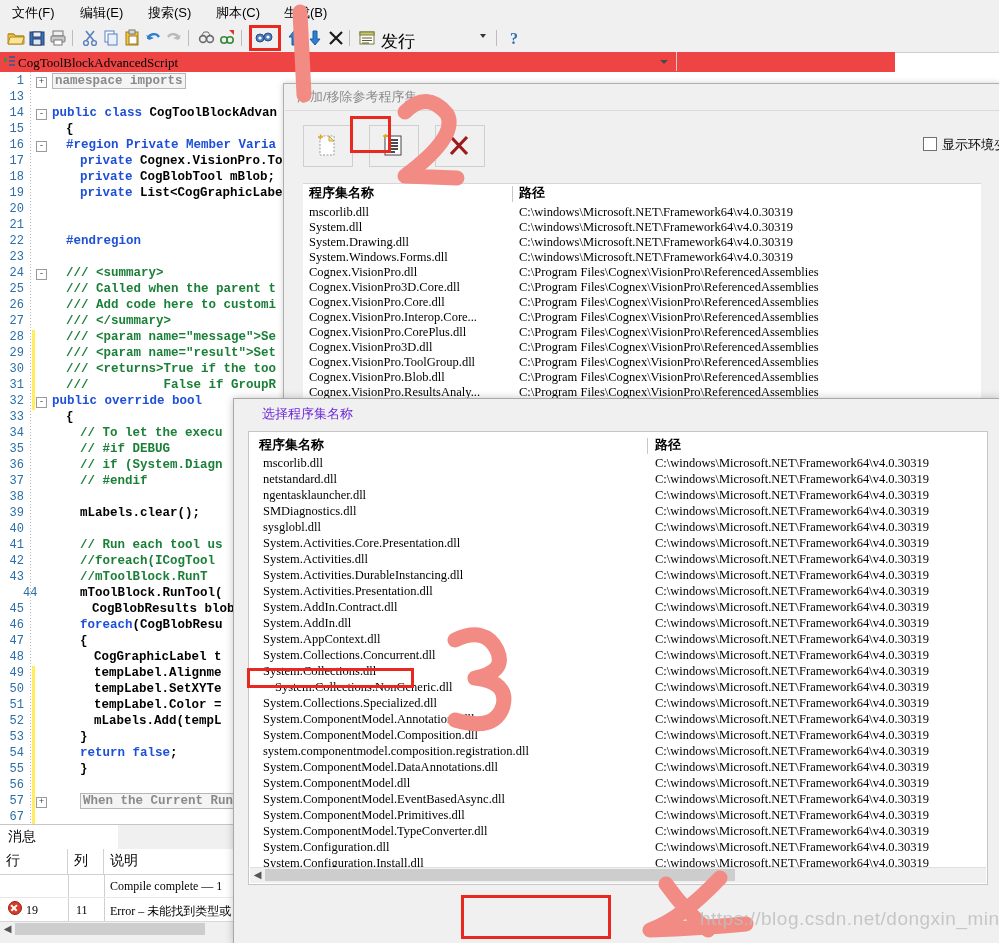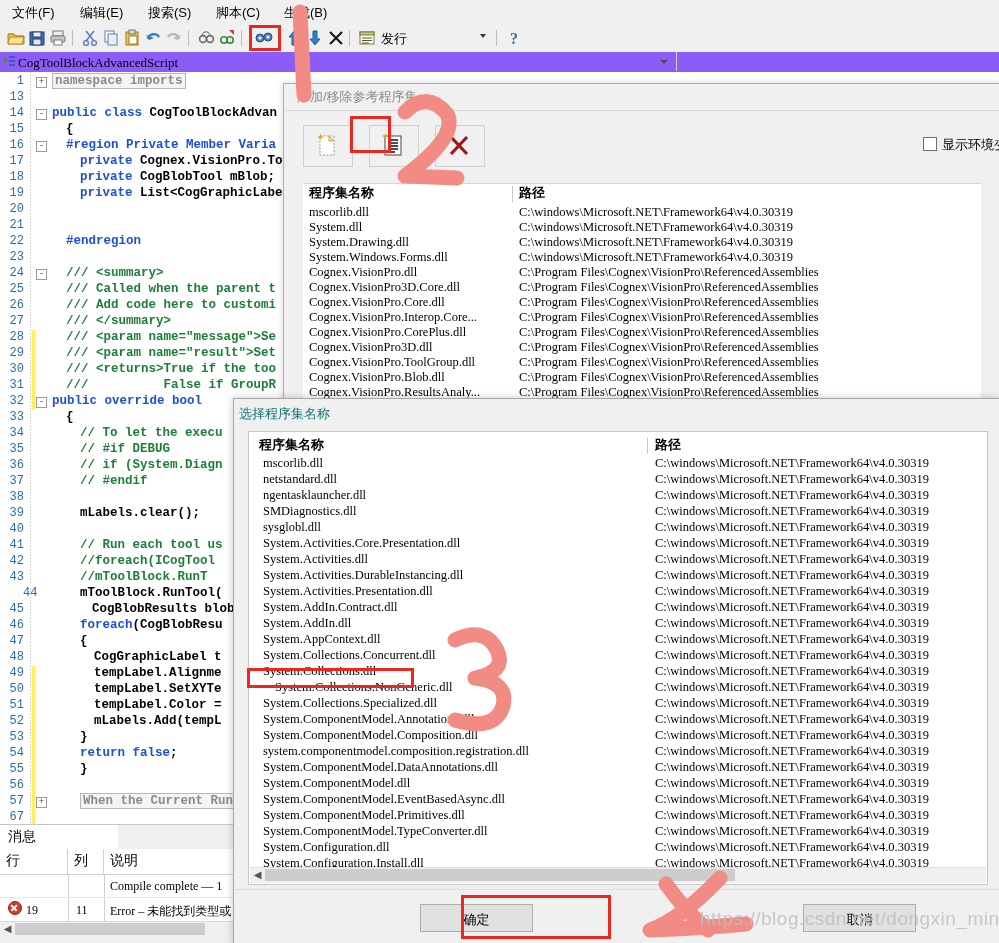--- a/index.html
+++ b/index.html
@@ -16,22 +16,22 @@
   .menubar{position:absolute;left:0;top:0;width:999px;height:24px;
     background:#f0f0f0;border-bottom:1px solid #e3e3e3;}
   .menubar .mi{position:absolute;top:3px;font-size:13px;color:#000;
     padding:1px 4px;white-space:nowrap;}
 
   .toolbar{position:absolute;left:0;top:24px;width:999px;height:28px;
     background:#f0f0f0;border-bottom:1px solid #cfcfcf;}
   .tb{position:absolute;top:4px;width:20px;height:20px;}
   .tbsep{position:absolute;top:6px;width:1px;height:16px;background:#bdbdbd;}
 
-  .classbar{position:absolute;left:0;top:52px;width:999px;height:20px;
-    background:#8b5cf6;border-bottom:1px solid #d8d8d8;}
+  .classbar{position:absolute;left:0;top:52px;width:895px;height:20px;
+    background:#ef4444;border-bottom:1px solid #d8d8d8;}
   .classbar .cbtxt{position:absolute;top:3px;left:18px;font-family:"Liberation Serif","DejaVu Serif",serif;font-size:13px;}
 
   .membar{position:absolute;left:680px;top:52px;width:319px;height:20px;background:#fff;}
   .membar .mtxt{position:absolute;top:3px;left:24px;font-family:"Liberation Serif","DejaVu Serif",serif;font-size:13px;font-weight:bold;}
 
   
   .editor{position:absolute;left:0;top:72px;width:999px;height:752px;background:#ffffff;overflow:hidden;}
   .gutter{position:absolute;left:0;top:0;width:26px;height:752px;background:#ffffff;}
   .gutline{position:absolute;left:0;width:26px;height:16px;text-align:right;
     font-family:"Liberation Mono","DejaVu Sans Mono",monospace;font-size:12px;color:#2b6ea8;padding-right:2px;box-sizing:border-box;}
@@ -73,21 +73,21 @@
   .envbox{display:inline-block;width:12px;height:12px;border:1px solid #707070;background:#fff;vertical-align:-2px;margin-right:5px;}
   .listwrap{position:absolute;left:18px;top:72px;width:678px;height:218px;background:#fff;border-top:1px solid #d6d6d6;}
   .lhead{position:absolute;top:0;height:20px;font-size:13px;font-weight:bold;}
   .lhsep{position:absolute;top:2px;width:1px;height:16px;background:#c8c8c8;}
   .lrow{position:absolute;height:16px;white-space:nowrap;overflow:hidden;
         font-family:"Liberation Serif","DejaVu Serif",serif;font-size:12.5px;}
 
   
   #dlg2{position:absolute;left:233px;top:398px;width:766px;height:545px;background:#f0f0f0;
         border:1px solid #a8a8a8;box-shadow:0 0 8px rgba(0,0,0,.22);}
-  #dlg2 .title{position:absolute;left:5px;top:6px;font-size:13px;color:#0f766e;}
+  #dlg2 .title{position:absolute;left:28px;top:6px;font-size:13px;color:#6d28d9;}
   #dlg2 .panel{position:absolute;left:14px;top:32px;width:738px;height:452px;background:#fff;border:1px solid #c6c6c6;}
   #dlg2 .foot{position:absolute;left:1px;top:490px;width:764px;height:54px;background:#f0f0f0;border-top:1px solid #dcdcdc;}
   .btn{position:absolute;background:#e1e1e1;border:1px solid #adadad;font-size:13px;text-align:center;box-sizing:border-box;padding-top:6px;}
   .d2scroll{position:absolute;left:1px;bottom:1px;width:736px;height:15px;background:#f0f0f0;border-top:1px solid #e0e0e0;}
 
   
   .anno-rect{position:absolute;border:3px solid #e8291f;box-sizing:border-box;}
   #anno{position:absolute;inset:0;pointer-events:none;}
   .wm{position:absolute;font-size:19px;color:rgba(190,190,190,.85);letter-spacing:.5px;}
 </style>
@@ -202,21 +202,21 @@
         </svg>
     </div>
     <div class="tbsep" style="left:349px"></div>
     <div class="tb" style="left:357px">
       <svg width="20" height="20" viewBox="0 0 20 20">
           <rect x="3" y="4" width="14" height="12" fill="#fff" stroke="#7a7a3a"></rect>
           <rect x="3" y="4" width="14" height="3" fill="#c9c96a" stroke="#7a7a3a"></rect>
           <path d="M5 10h10M5 12.5h10M5 15h7" stroke="#5a5a2a"></path>
         </svg>
     </div>
-    <div class="mi" style="position:absolute;top:6px;left:381px;font-size:13px">发行</div>
+    <div class="mi" style="position:absolute;top:6px;left:381px;font-size:17px">发行</div>
     <div style="position:absolute;top:6px;left:480px;width:0;height:0;border-left:3px solid transparent;border-right:3px solid transparent;border-top:4px solid #333;margin-top:4px"></div>
     <div class="tbsep" style="left:496px"></div>
     <div class="tb" style="left:504px">
       <svg width="20" height="20" viewBox="0 0 20 20">
           <text x="10" y="16" font-size="16" font-family="Liberation Serif, serif" font-weight="bold" fill="#2f6fb5" text-anchor="middle">?</text>
         </svg>
     </div>
   </div>
 
   <div class="classbar">
@@ -488,24 +488,20 @@
           <div class="lrow" style="left: 14px; top: 408px; width: 380px;">System.Configuration.dll</div>
           <div class="lrow" style="left: 406px; top: 408px; width: 320px;">C:\windows\Microsoft.NET\Framework64\v4.0.30319</div>
           <div class="lrow" style="left: 14px; top: 424px; width: 380px;">System.Configuration.Install.dll</div>
           <div class="lrow" style="left: 406px; top: 424px; width: 320px;">C:\windows\Microsoft.NET\Framework64\v4.0.30319</div>
         </div>
       <div class="d2scroll">
         <div class="hsarrow" style="left:1px">◀</div>
         <div class="hsthumb" style="left:15px;width:470px"></div>
       </div>
     </div>
-    <div class="foot">
-      <div class="btn" style="left:185px;top:14px;width:113px;height:28px">确定</div>
-      <div class="btn" style="left:568px;top:14px;width:113px;height:28px">取消</div>
-    </div>
   </div>
 
   <div id="anno">
     <div class="anno-rect" style="left:249px;top:25px;width:32px;height:26px"></div>
     <div class="anno-rect" style="left:350px;top:116px;width:41px;height:37px"></div>
     <div class="anno-rect" style="left:247px;top:668px;width:167px;height:20px"></div>
     <div class="anno-rect" style="left:461px;top:895px;width:150px;height:44px"></div>
 
     <svg width="999" height="943" style="position:absolute;left:0;top:0">
       <g fill="none" stroke="#f28b84" stroke-width="15" stroke-linecap="round" stroke-linejoin="round">

